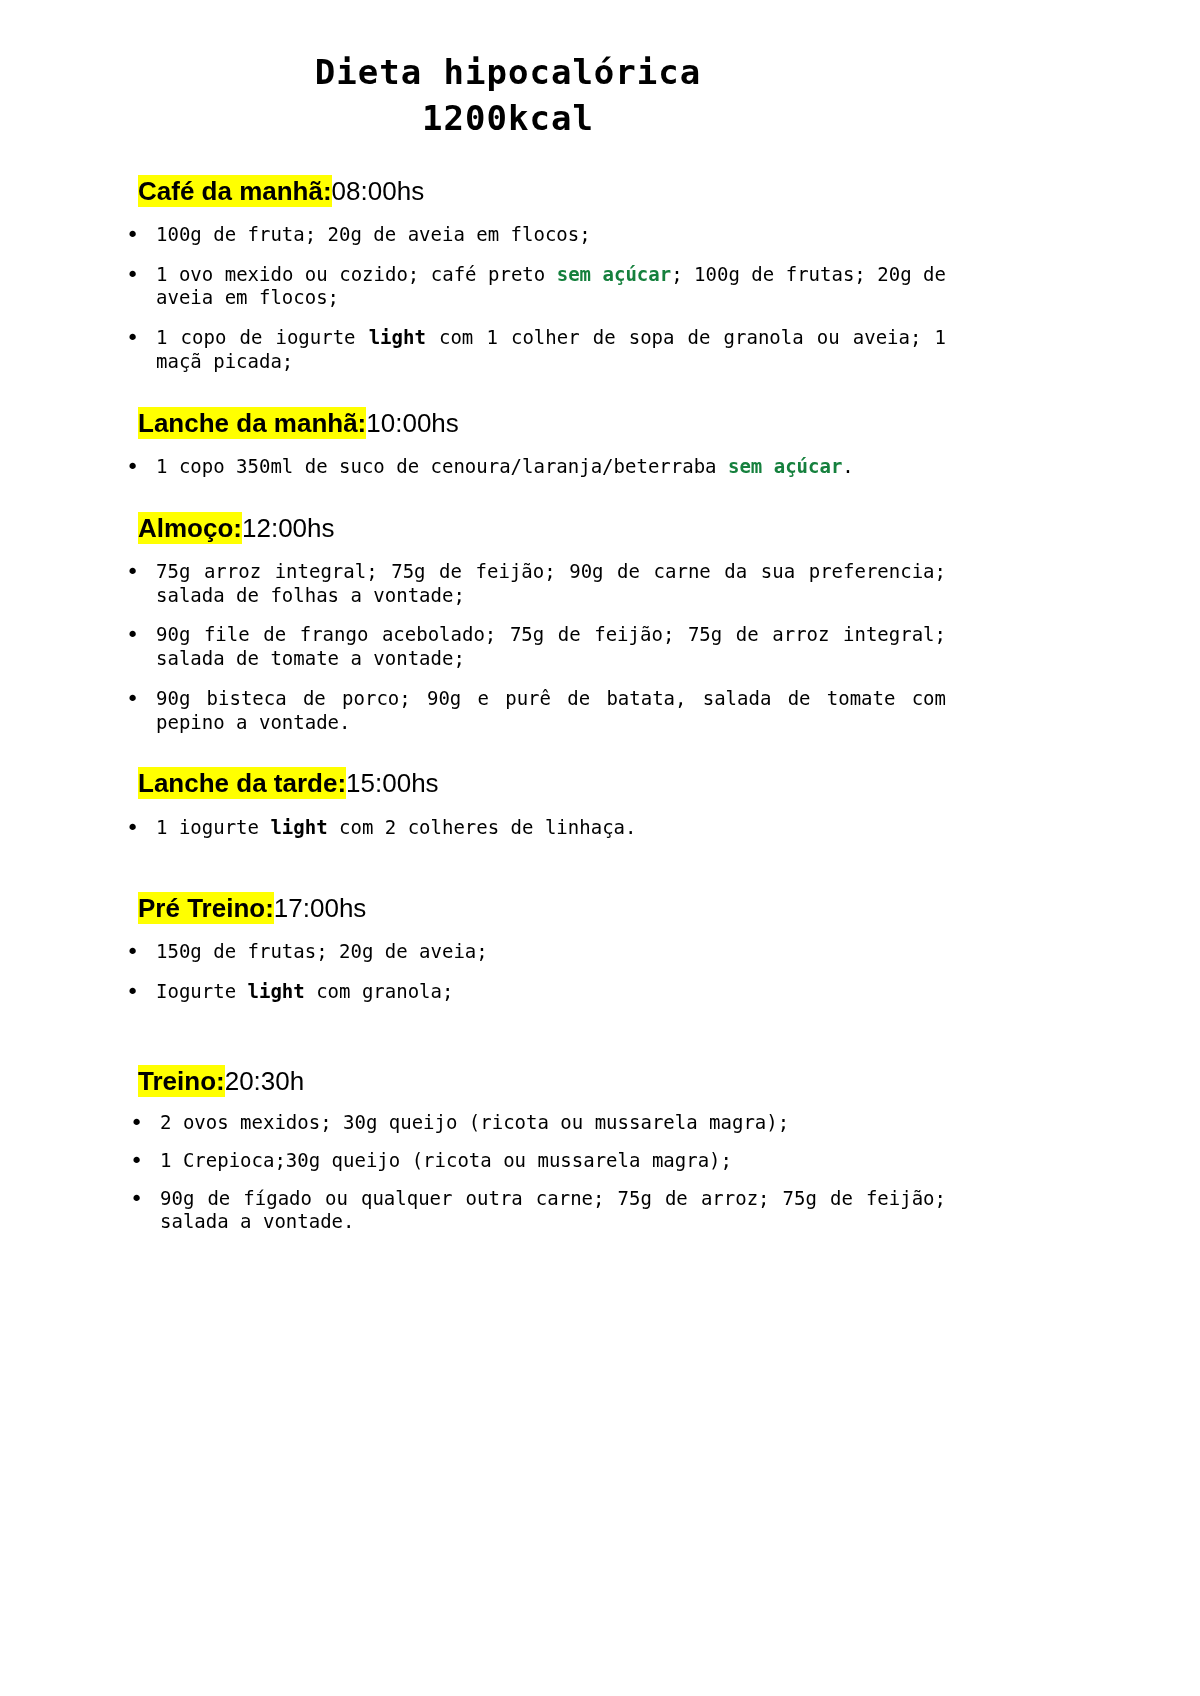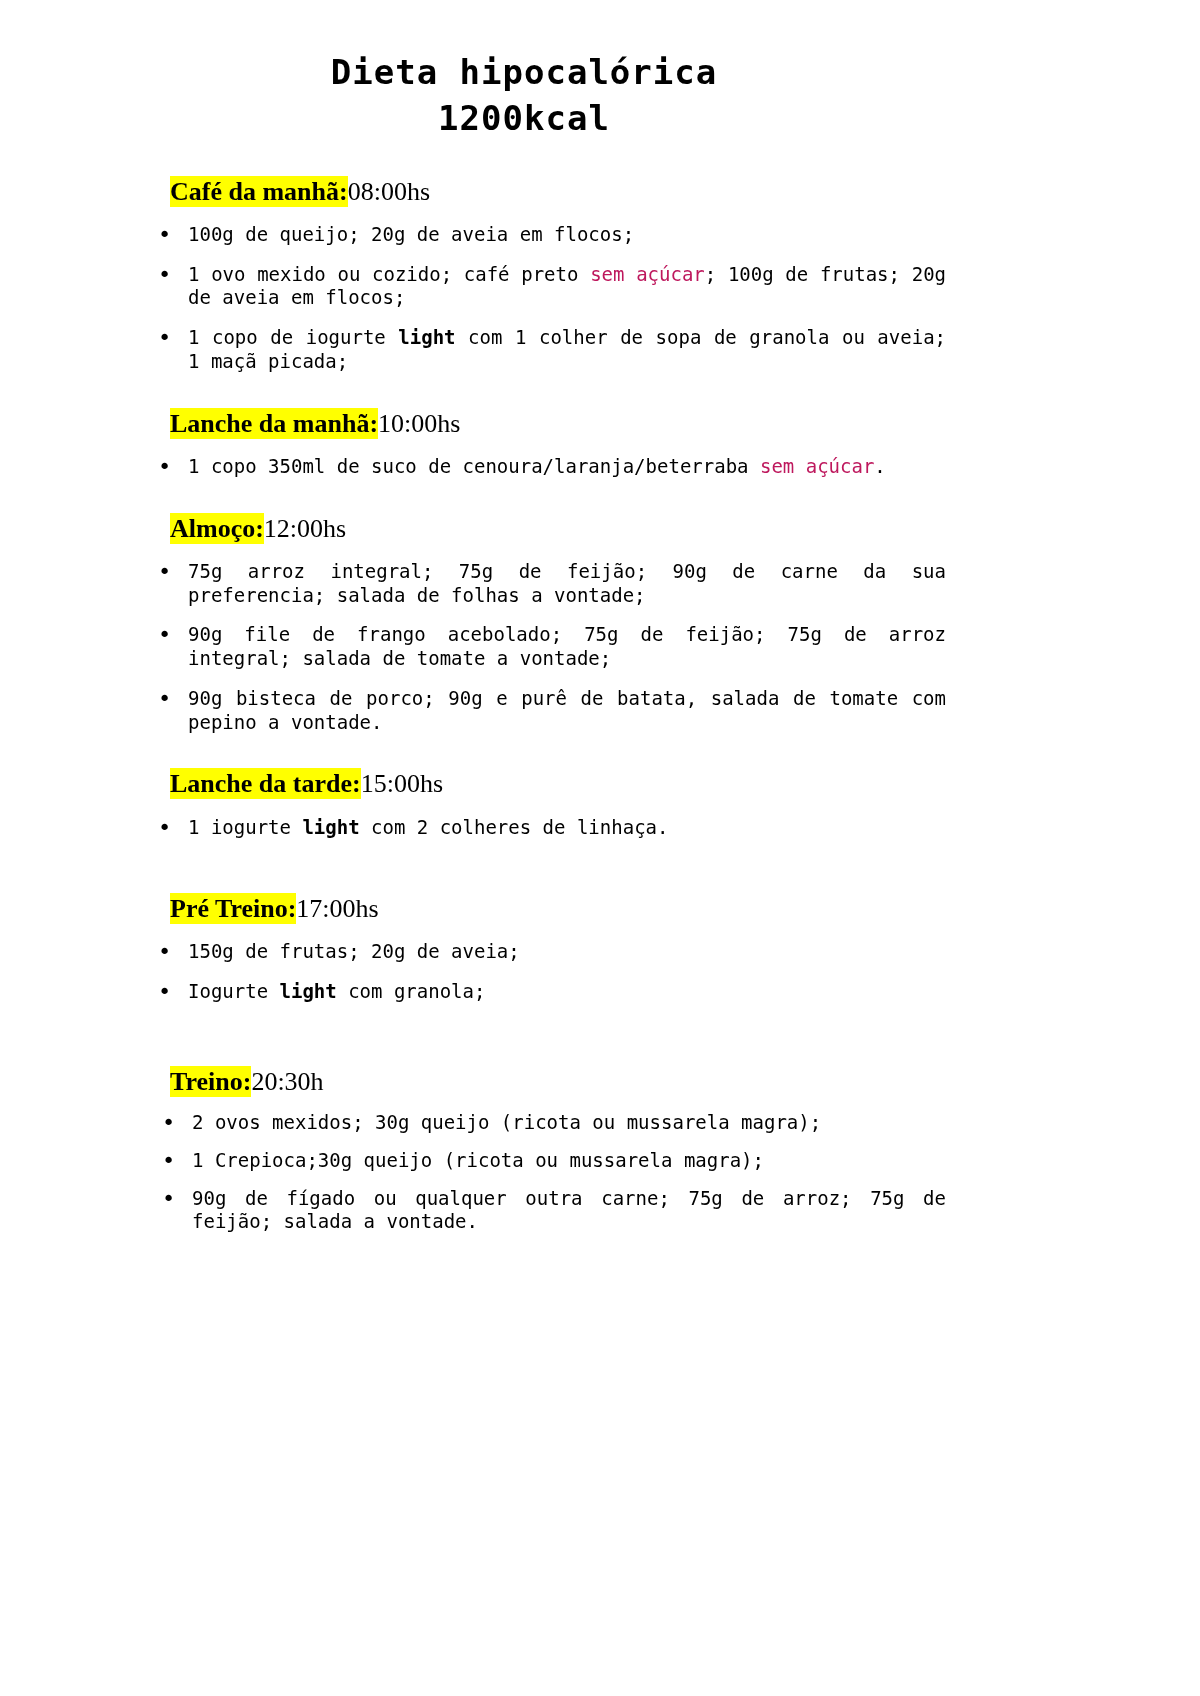--- a/index.html
+++ b/index.html
@@ -10,41 +10,41 @@
   body {
     width: 1200px;
     min-height: 1696px;
     font-family: "DejaVu Sans Mono", monospace;
     color: #000000;
   }
   .page {
     width: 1016px;
     min-height: 1696px;
     box-sizing: border-box;
-    padding: 40px 60px 30px 92px;
+    padding: 40px 60px 30px 60px;
     position: relative;
   }
   .doc-title {
     text-align: center;
     font-family: "DejaVu Sans Mono", monospace;
     font-weight: bold;
     font-size: 34px;
     line-height: 1.35;
     letter-spacing: 1px;
     margin: 10px 0 0 0;
     padding: 0;
   }
   .doc-title .line2 {
     display: block;
   }
   .section {
     margin-top: 34px;
   }
   .section-heading {
-    font-family: Liberation Serif, serif;
+    font-family: Liberation Sans, sans-serif;
     font-size: 26px;
     line-height: 1.2;
     margin: 0 0 6px 78px;
     white-space: nowrap;
   }
   .section-heading .hl {
     background: #ffff00;
     font-weight: bold;
     padding: 1px 0;
   }
@@ -75,22 +75,22 @@
   ul.items.tight li {
     margin-top: 14px;
   }
   ul.items.indent-b li {
     padding-left: 100px;
   }
   ul.items.indent-b li:before {
     left: 70px;
   }
   .red-bold {
-    color: #be185d;
-    font-weight: normal;
+    color: #15803d;
+    font-weight: bold;
     margin-top: 14px;
   }
   .b {
     font-weight: bold;
   }
   .sec-gap-lg { margin-top: 54px; }
   .sec-gap-xl { margin-top: 62px; }
 </style>
 </head>
 <body>
@@ -99,21 +99,21 @@
 
   <h1 class="doc-title">
     <span>Dieta hipocalórica</span>
     <span class="line2">1200kcal</span>
   </h1>
 
   <div id="sections-root">
       <div class="section">
         <div class="section-heading"><span class="hl">Café da manhã:</span><span class="time">08:00hs</span></div>
         <ul class="items">
-          <li><span>100g de queijo; 20g de aveia em flocos;</span></li>
+          <li><span>100g de fruta; 20g de aveia em flocos;</span></li>
           <li><span>1 ovo mexido ou cozido; café preto </span><span class="red-bold">sem açúcar</span><span>; 100g de frutas; 20g de aveia em flocos;</span></li>
           <li><span>1 copo de iogurte </span><span class="b">light</span><span> com 1 colher de sopa de granola ou aveia; 1 maçã picada;</span></li>
         </ul>
       </div>
       <div class="section">
         <div class="section-heading"><span class="hl">Lanche da manhã:</span><span class="time">10:00hs</span></div>
         <ul class="items">
           <li><span>1 copo 350ml de suco de cenoura/laranja/beterraba </span><span class="red-bold">sem açúcar</span><span>.</span></li>
         </ul>
       </div>

